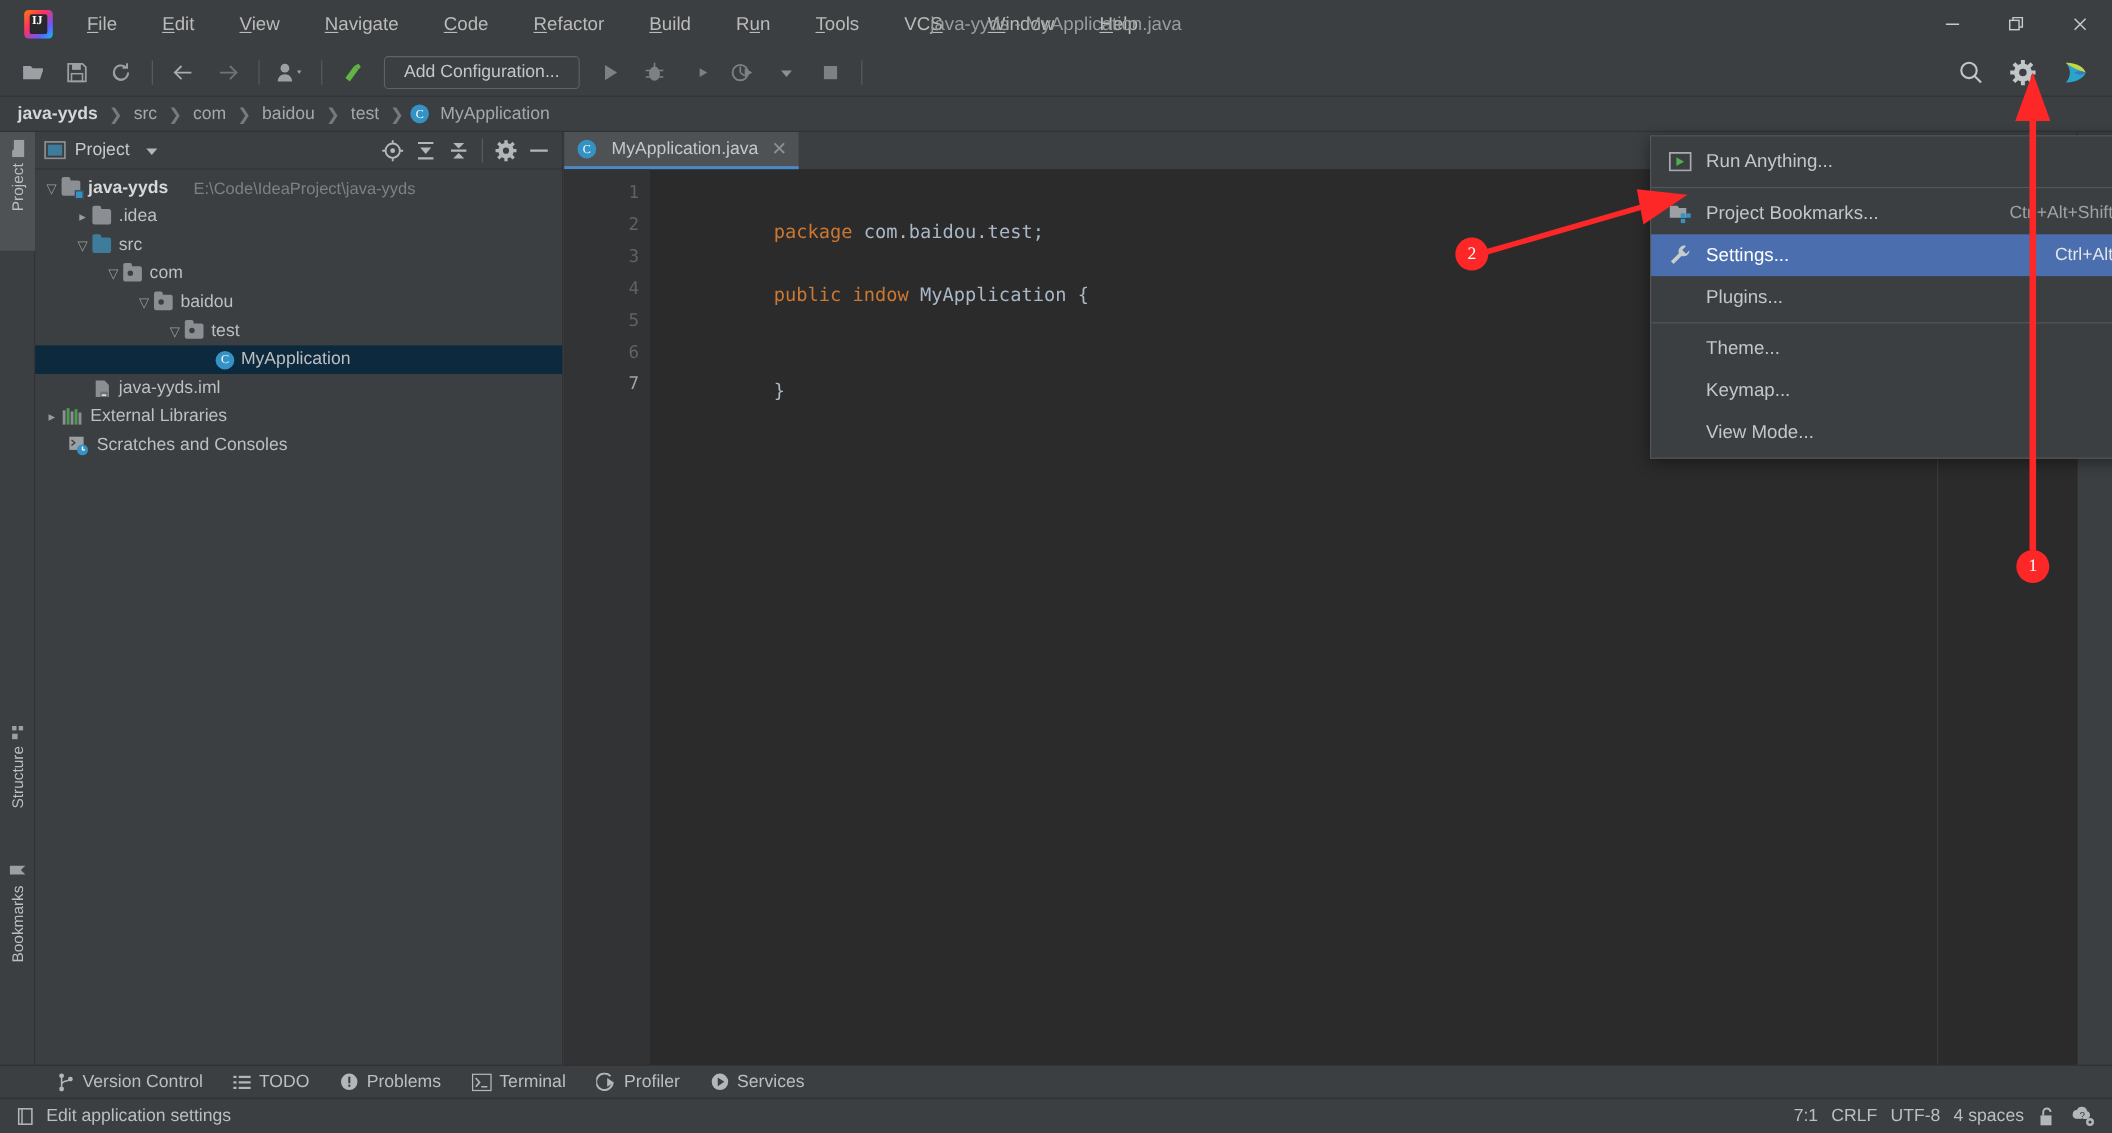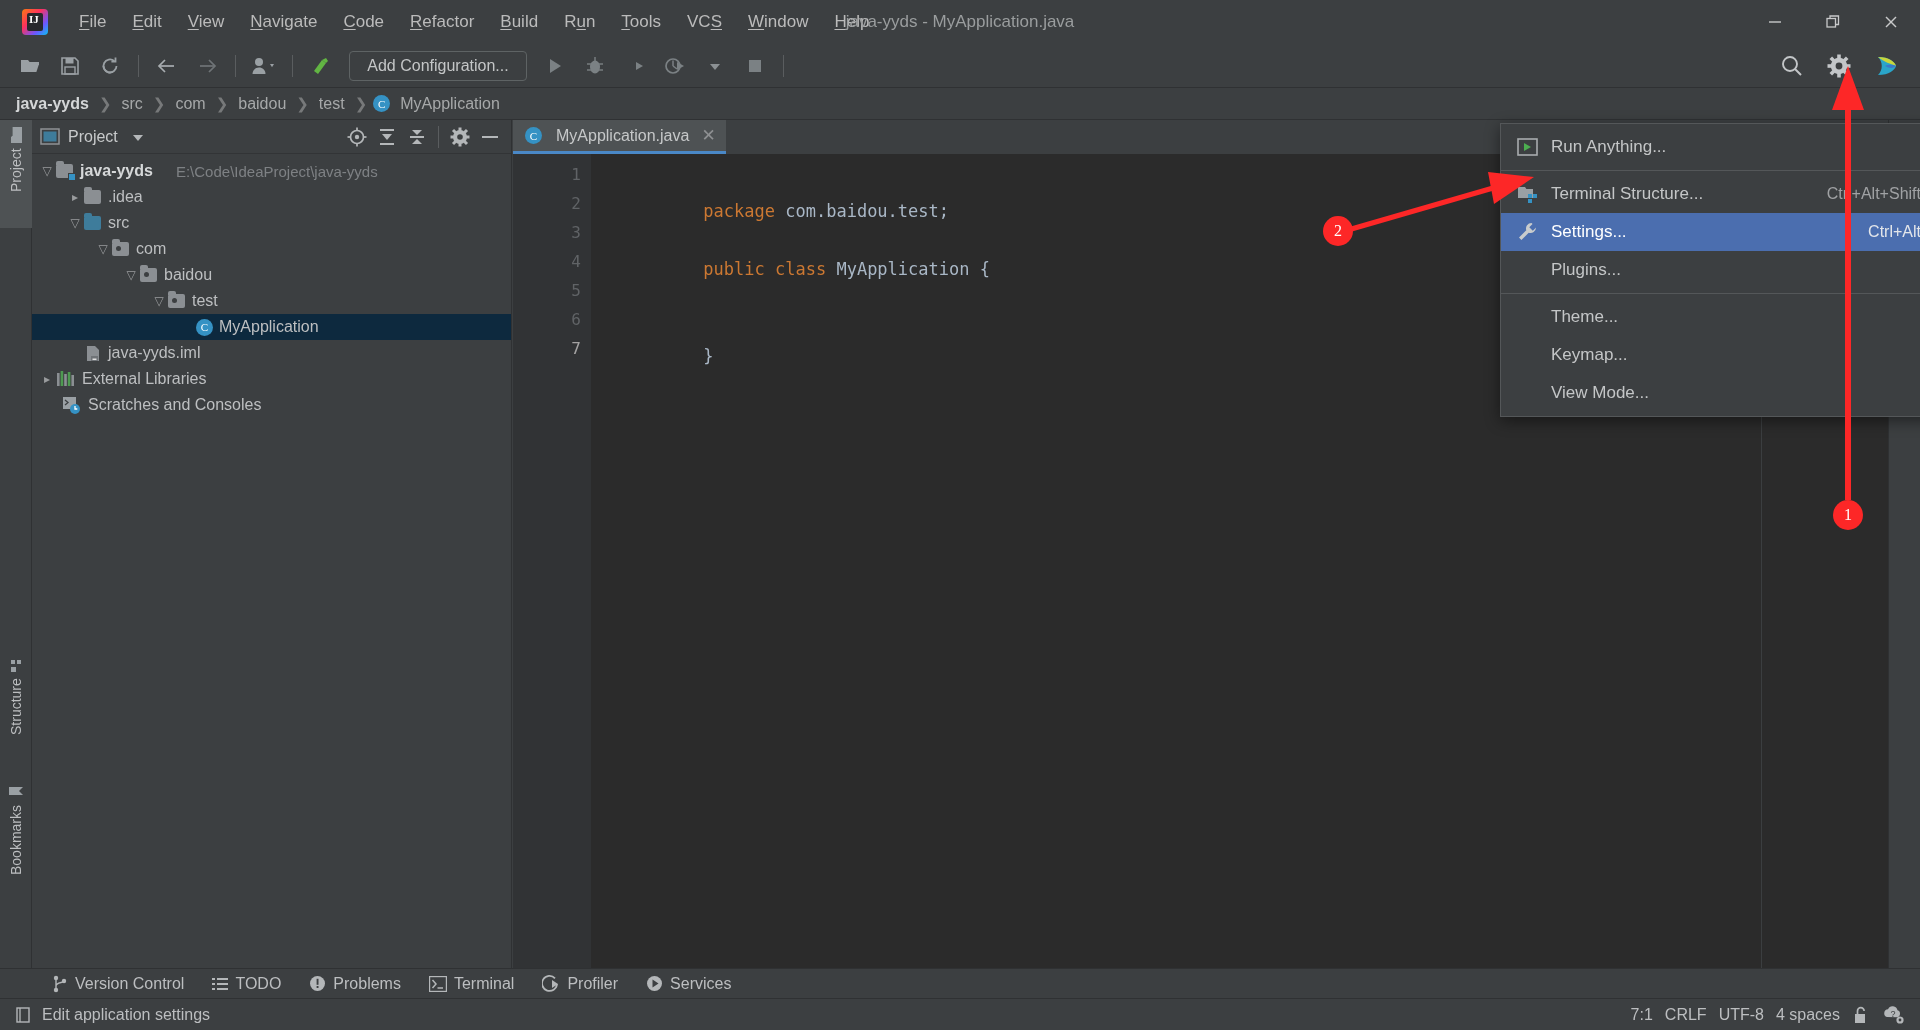--- a/index.html
+++ b/index.html
@@ -20,21 +20,21 @@
   .ij-logo { width: 26px; height: 26px; margin-left: 22px; margin-right: 18px; position: relative; }
   .ij-logo .sq {
     position:absolute; left:0; top:0; width:26px; height:26px; border-radius:4px;
     background: linear-gradient(135deg,#f97a12 0%,#fe315d 38%,#6b57ff 72%,#07c3f2 100%);
   }
   .ij-logo .inner {
     position:absolute; left:5px; top:4px; width:16px; height:18px;
     background:#27282c; border-radius:2px;
   }
   .ij-logo .ij { position:absolute; left:7px; top:4px; color:#fff; font-size:11px; font-weight:bold; font-family:"Liberation Serif",serif;}
-  .menubar { display: flex; align-items: center; height: 44px; }
+  .menubar { display: flex; align-items: center; height: 44px; gap: 15px; }
   .menu-item {
     color: #bbbbbb; font-size: 17px; padding: 0 13px; height: 44px;
     display: flex; align-items: center; cursor: default; white-space: nowrap;
   }
   .menu-item u { text-decoration: underline; text-underline-offset: 2px; }
   .win-title {
     position: absolute; left: 0; right: 0; text-align: center;
     color: #9a9d9e; font-size: 17px; pointer-events: none;
   }
   .win-btns { position: absolute; right: 0; top: 0; height: 44px; display: flex; }
@@ -636,21 +636,21 @@
         <div class="ln">5</div>
         <div class="ln">6</div>
         <div class="ln cur">7</div>
       </div>
       <div class="codelines">
         <div class="cl">
           <span class="kw">package </span><span class="plain">com.baidou.test;</span>
         </div>
         <div class="cl"></div>
         <div class="cl">
-          <span class="kw">public class </span><span class="cls">MyApplication {</span>
+          <span class="kw">public indow </span><span class="cls">MyApplication {</span>
         </div>
         <div class="cl"></div>
         <div class="cl"></div>
         <div class="cl">
           <span class="plain">}</span>
         </div>
         <div class="cl"></div>
       </div>
       <div class="vline" style="right:126px;"></div>
     </div>
@@ -669,21 +669,21 @@
     <div class="pm-sep"></div>
     <div class="pmi">
       <span class="ic">
         <svg width="21" height="18" viewBox="0 0 21 18">
           <path d="M1 2 h7 l1.4 2 H16 V13 H1 z" fill="#9aa0a4"></path>
           <rect x="11" y="9" width="4" height="4" fill="#3592c4"></rect>
           <rect x="16" y="9" width="4" height="4" fill="#3592c4"></rect>
           <rect x="11" y="14" width="4" height="4" fill="#3592c4"></rect>
         </svg>
       </span>
-      <span>Terminal Structure...</span>
+      <span>Project Bookmarks...</span>
       <span class="sc">Ctrl+Alt+Shift+S</span>
     </div>
     <div class="pmi sel">
       <span class="ic">
         <svg width="21" height="20" viewBox="0 0 21 20">
           <path d="M14.5 1 a5.5 5.5 0 0 0 -5.2 7.3 L2 15.6 l2.4 2.4 l7.3 -7.3 A5.5 5.5 0 0 0 19 5.5 L15.8 8.7 L12.3 5.2 L15.5 2 A5.6 5.6 0 0 0 14.5 1 z" fill="#c9cccd"></path>
         </svg>
       </span>
       <span>Settings...</span>
       <span class="sc">Ctrl+Alt+S</span>

